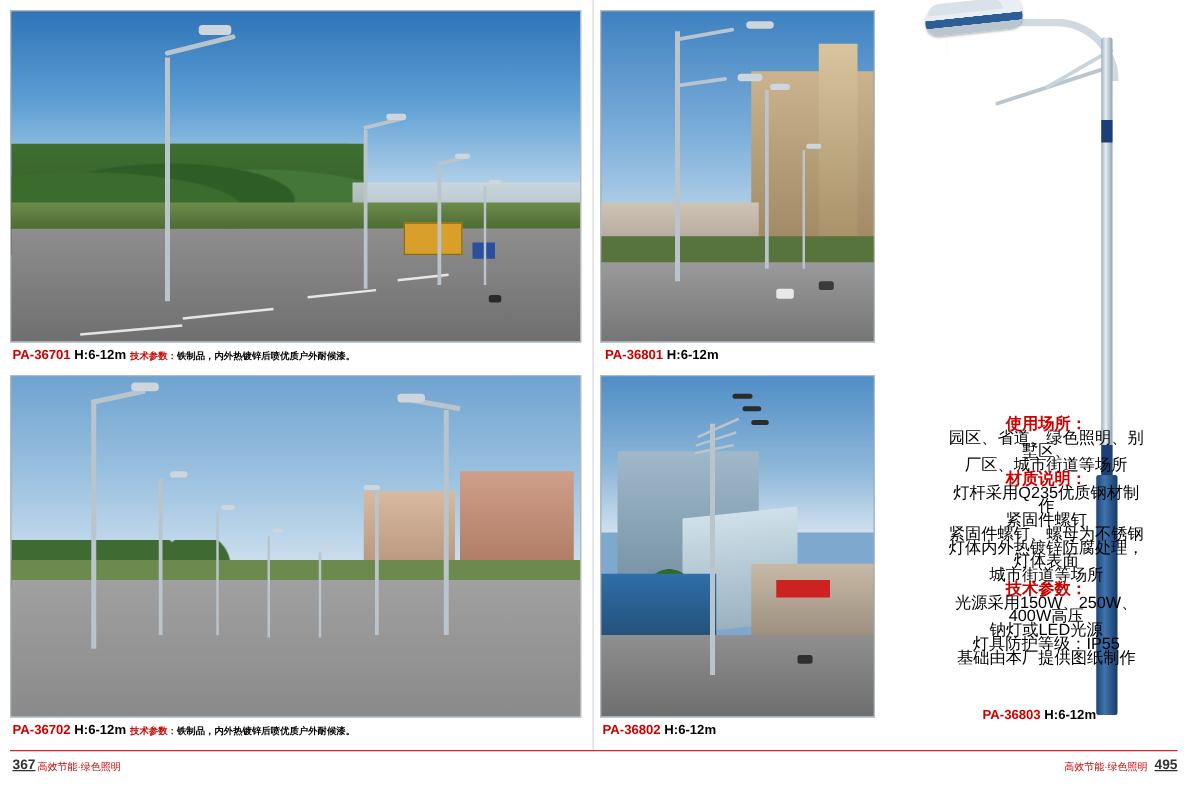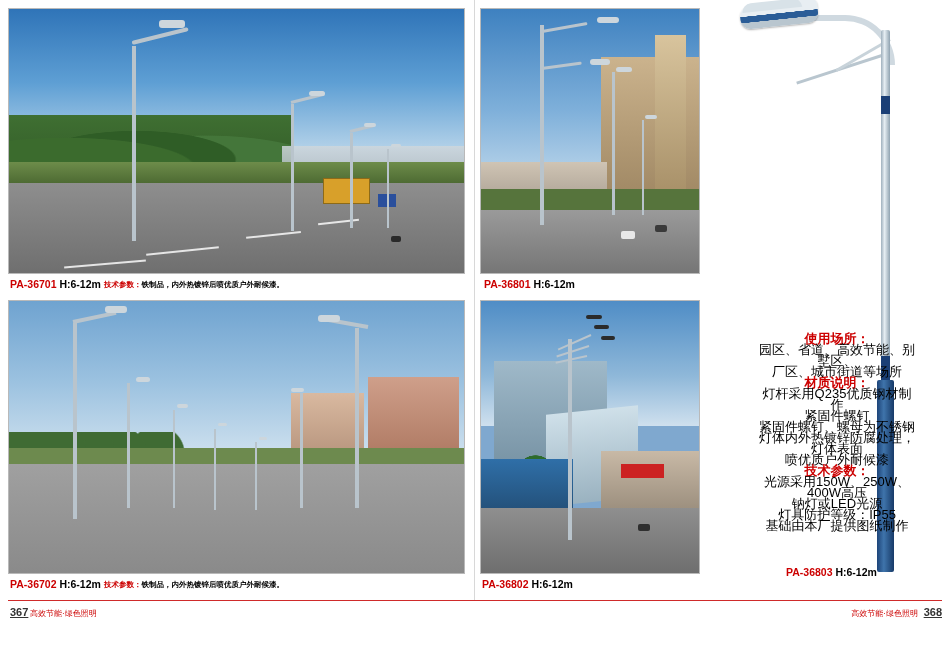--- a/index.html
+++ b/index.html
@@ -248,40 +248,40 @@
     <div class="bp-pole"></div>
     <div class="bp-pole-blue1"></div>
     <div class="bp-pole-blue2"></div>
     <div class="bp-pole-base"></div>
     <div class="bp-head"></div>
     <div class="bp-head-cap"></div>
   </div>
 
   <div class="specblock" style="left:757px;top:333px;">
     <div class="hd">使用场所：</div>
-    <div class="ln">园区、省道、高效节能、别墅区、</div>
+    <div class="ln">园区、省道、绿色照明、别墅区、</div>
     <div class="ln">厂区、城市街道等场所</div>
     <div class="hd">材质说明：</div>
     <div class="ln">灯杆采用Q235优质钢材制作</div>
     <div class="ln">紧固件螺钉</div>
     <div class="ln">紧固件螺钉、螺母为不锈钢</div>
     <div class="ln">灯体内外热镀锌防腐处理，灯体表面</div>
-    <div class="ln">喷优质户外耐候漆</div>
+    <div class="ln">城市街道等场所</div>
     <div class="hd">技术参数：</div>
     <div class="ln">光源采用150W、250W、400W高压</div>
     <div class="ln">钠灯或LED光源</div>
     <div class="ln">灯具防护等级：IP55</div>
     <div class="ln">基础由本厂提供图纸制作</div>
   </div>
 
   <div class="bigcaption">
     <span class="code">PA-36803</span>
     <span style="color:#000;">H:6-12m</span>
   </div>
 
   <div class="footline"></div>
   <div class="spine"></div>
   <div class="pagenum" style="left:10px;top:606px;">367</div>
   <div class="foot-cn" style="left:30px;top:608px;">高效节能·绿色照明</div>
   <div class="foot-cn" style="right:32px;top:608px;">高效节能·绿色照明</div>
-  <div class="pagenum" style="right:8px;top:606px;">368</div>
+  <div class="pagenum" style="right:8px;top:606px;">495</div>
 
 </div>
 
 </body></html>

